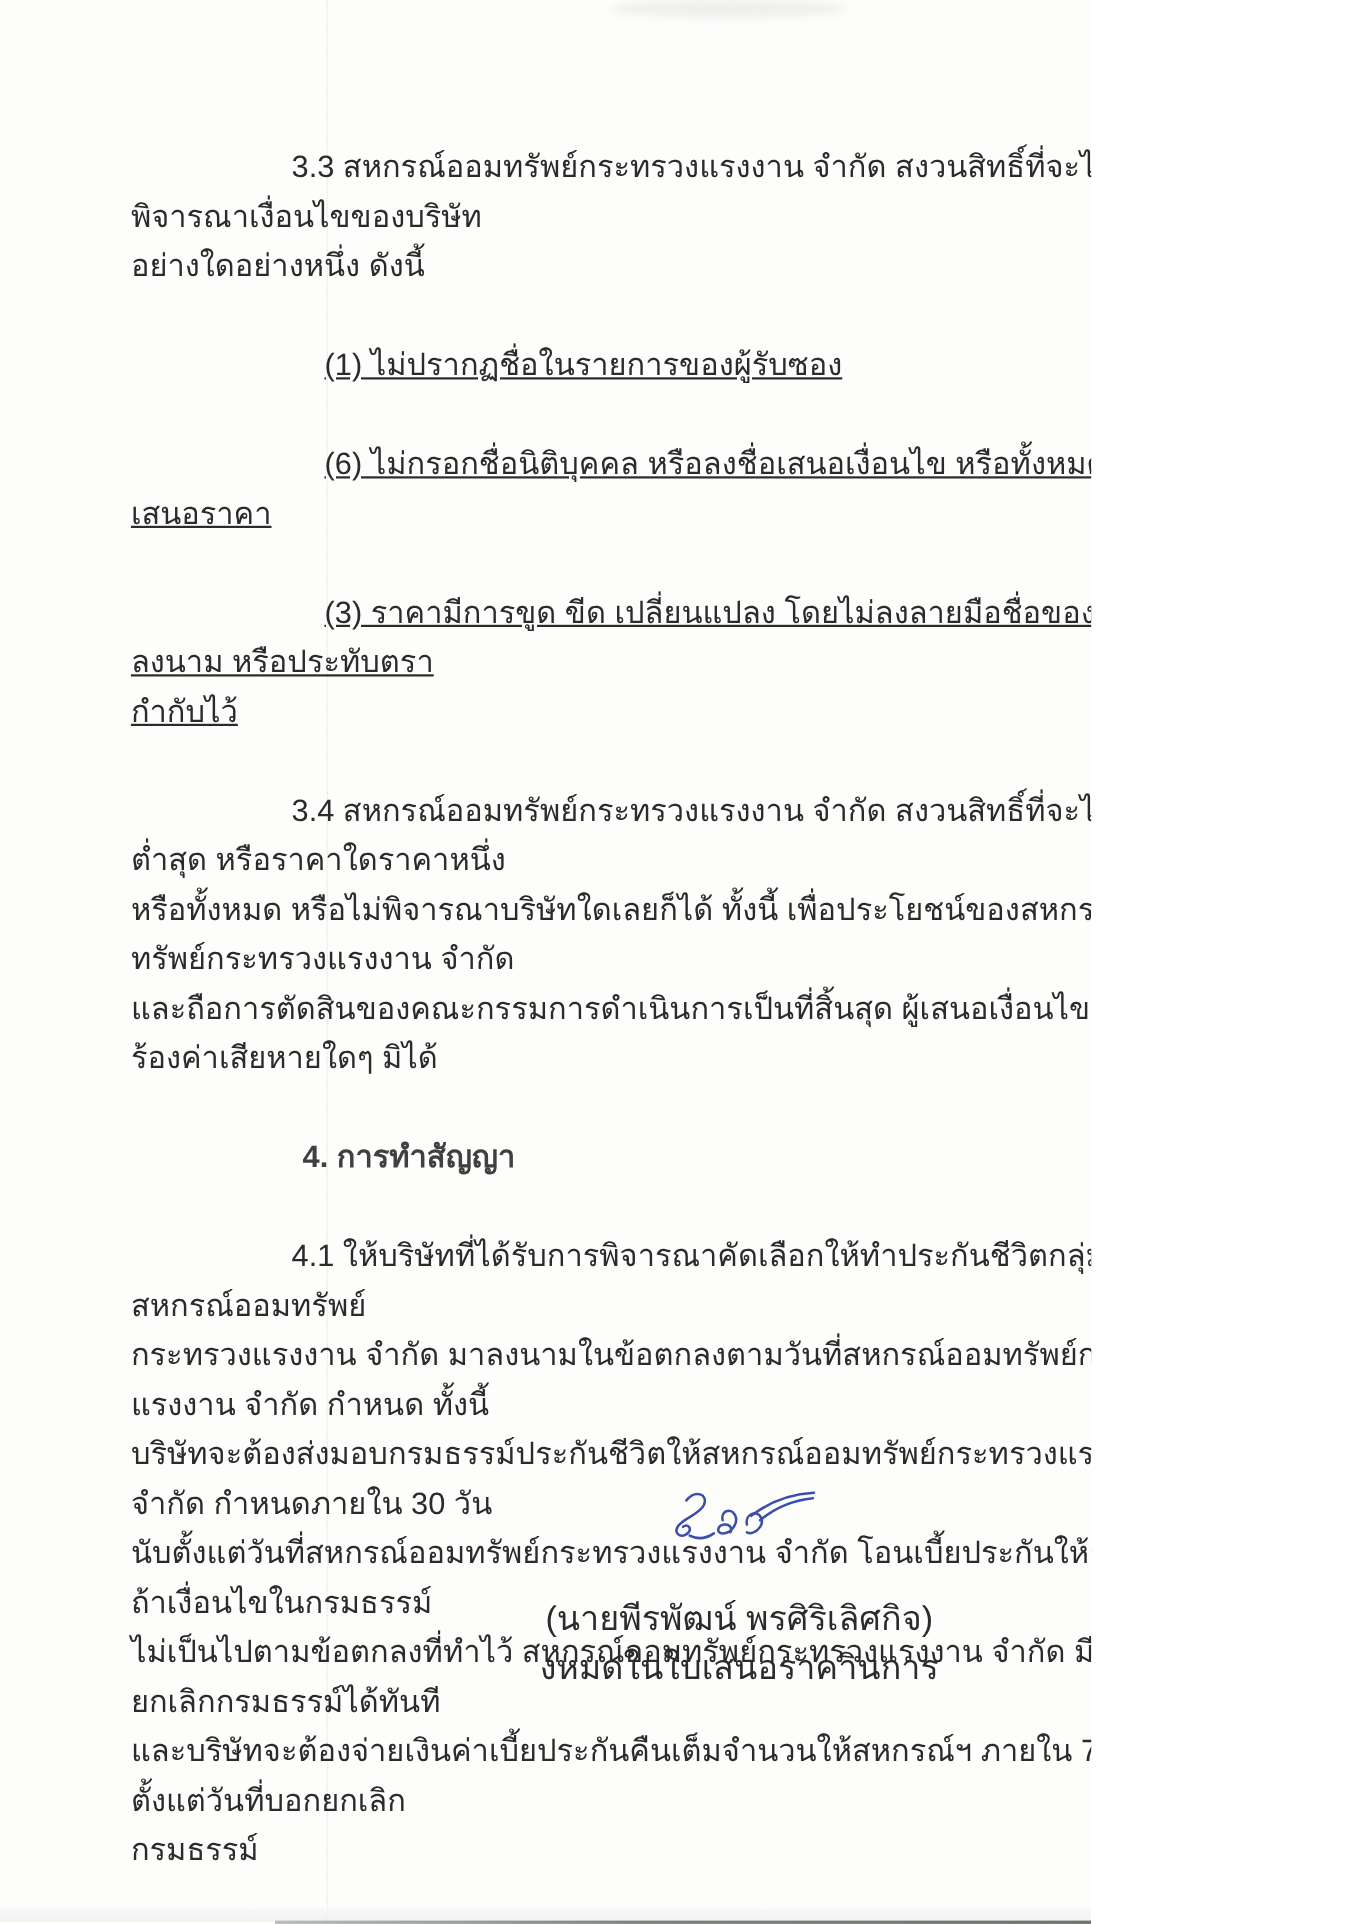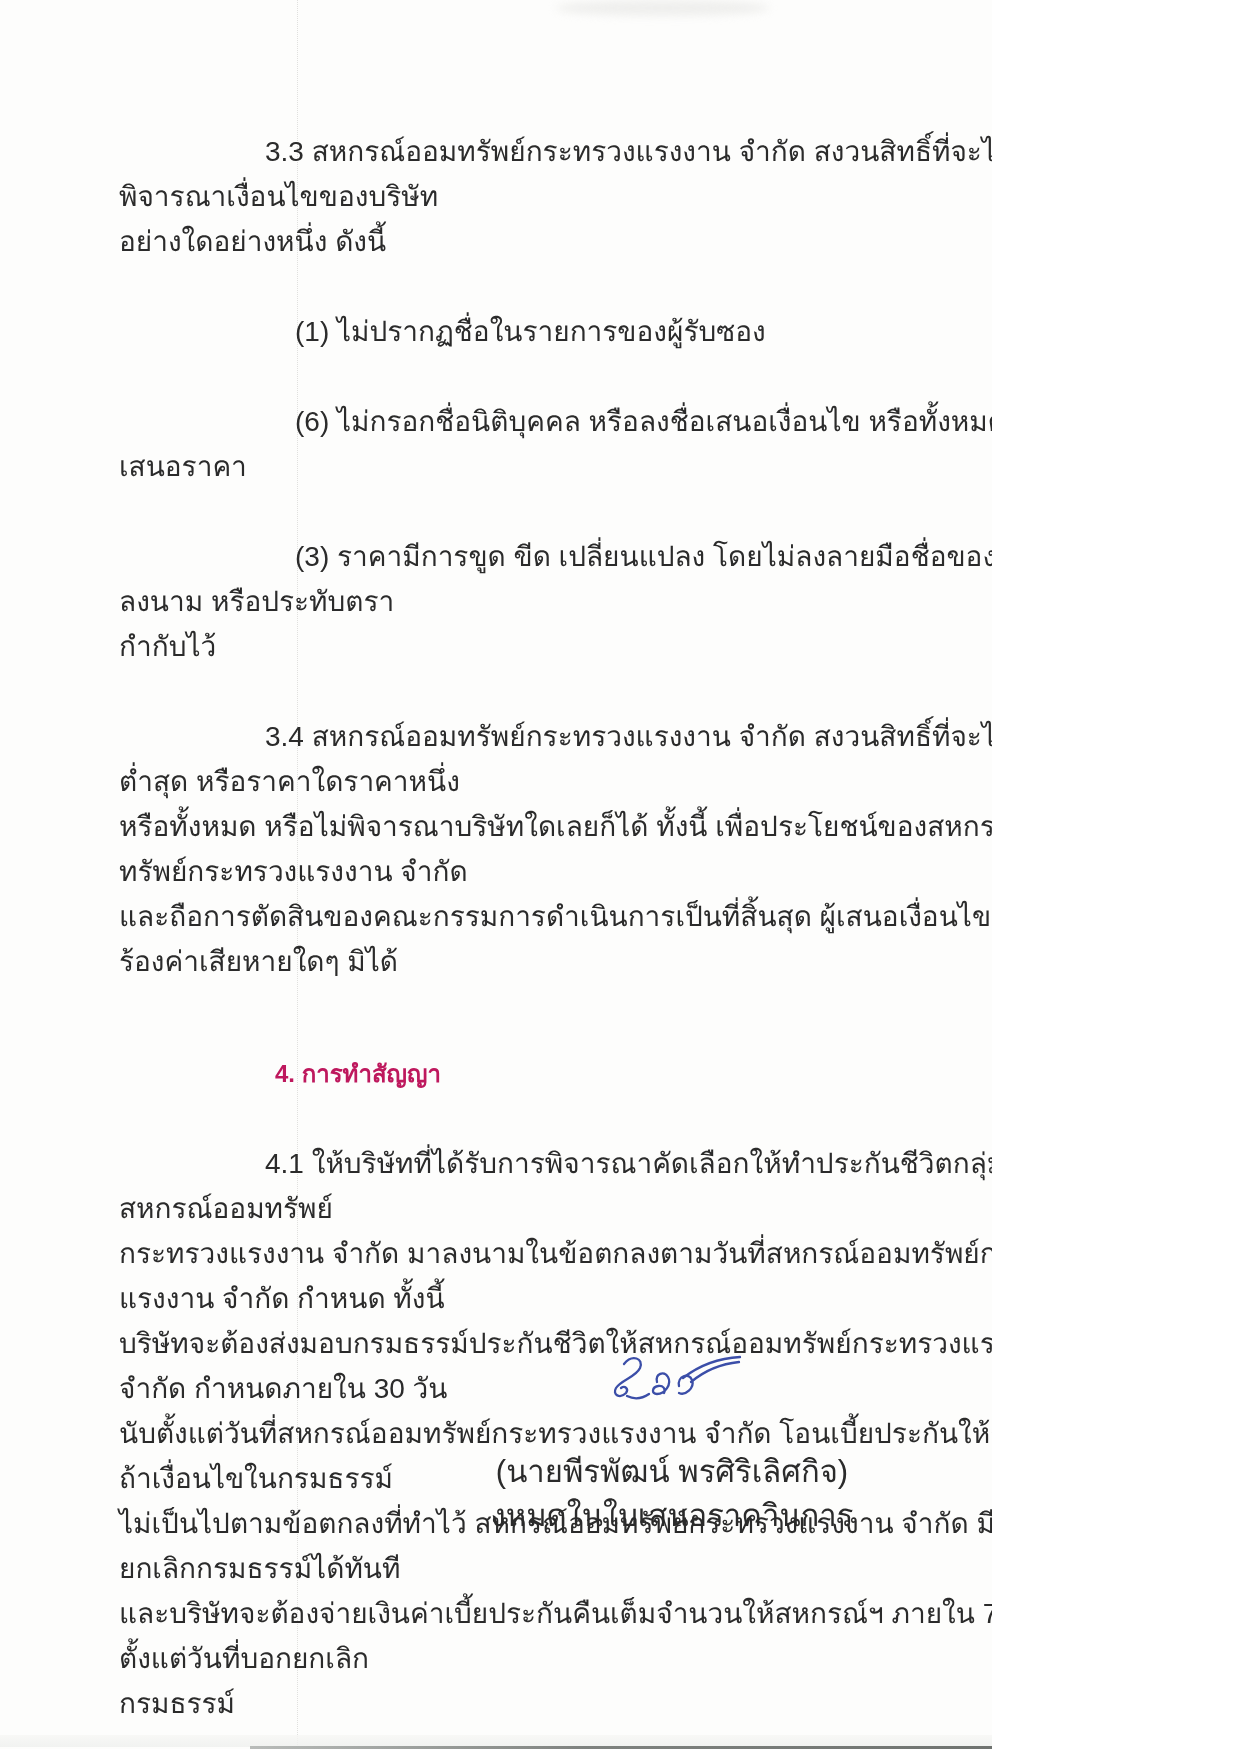--- a/index.html
+++ b/index.html
@@ -30,24 +30,24 @@
     background: linear-gradient(90deg, #b9bcba, #7e827f 45%, #6f7370);
   }
   
   .doc {
     position: absolute; left: 119px; top: 84px; width: 1002px;
     font-size: 28px; line-height: 45px;
     white-space: pre-line;
     text-align: left;
   }
   .para { margin: 0; text-indent: 146px; }
-  .sub  { margin: 0; text-indent: 176px; }
+  .sub  { margin: 0; text-indent: 176px; text-decoration: underline; }
   .heading {
-    margin: 22px 0 0 0; text-indent: 156px;
-    font-size: 24px; line-height: 45px; font-weight: bold; color: #be185d;
+    margin: 0 0 0 0; text-indent: 156px;
+    font-size: 28px; line-height: 45px; font-weight: bold; color: #404040;
   }
   
   .sig-block {
     position: absolute; left: 320px; top: 1350px; width: 704px;
     text-align: center; font-size: 31px; line-height: 44px;
     white-space: normal;
   }
   .sig-scribble { display: block; margin: 0 auto 0 auto; height: 56px; width: 150px; }
   .sig-name { margin-top: 44px; }
 </style>

